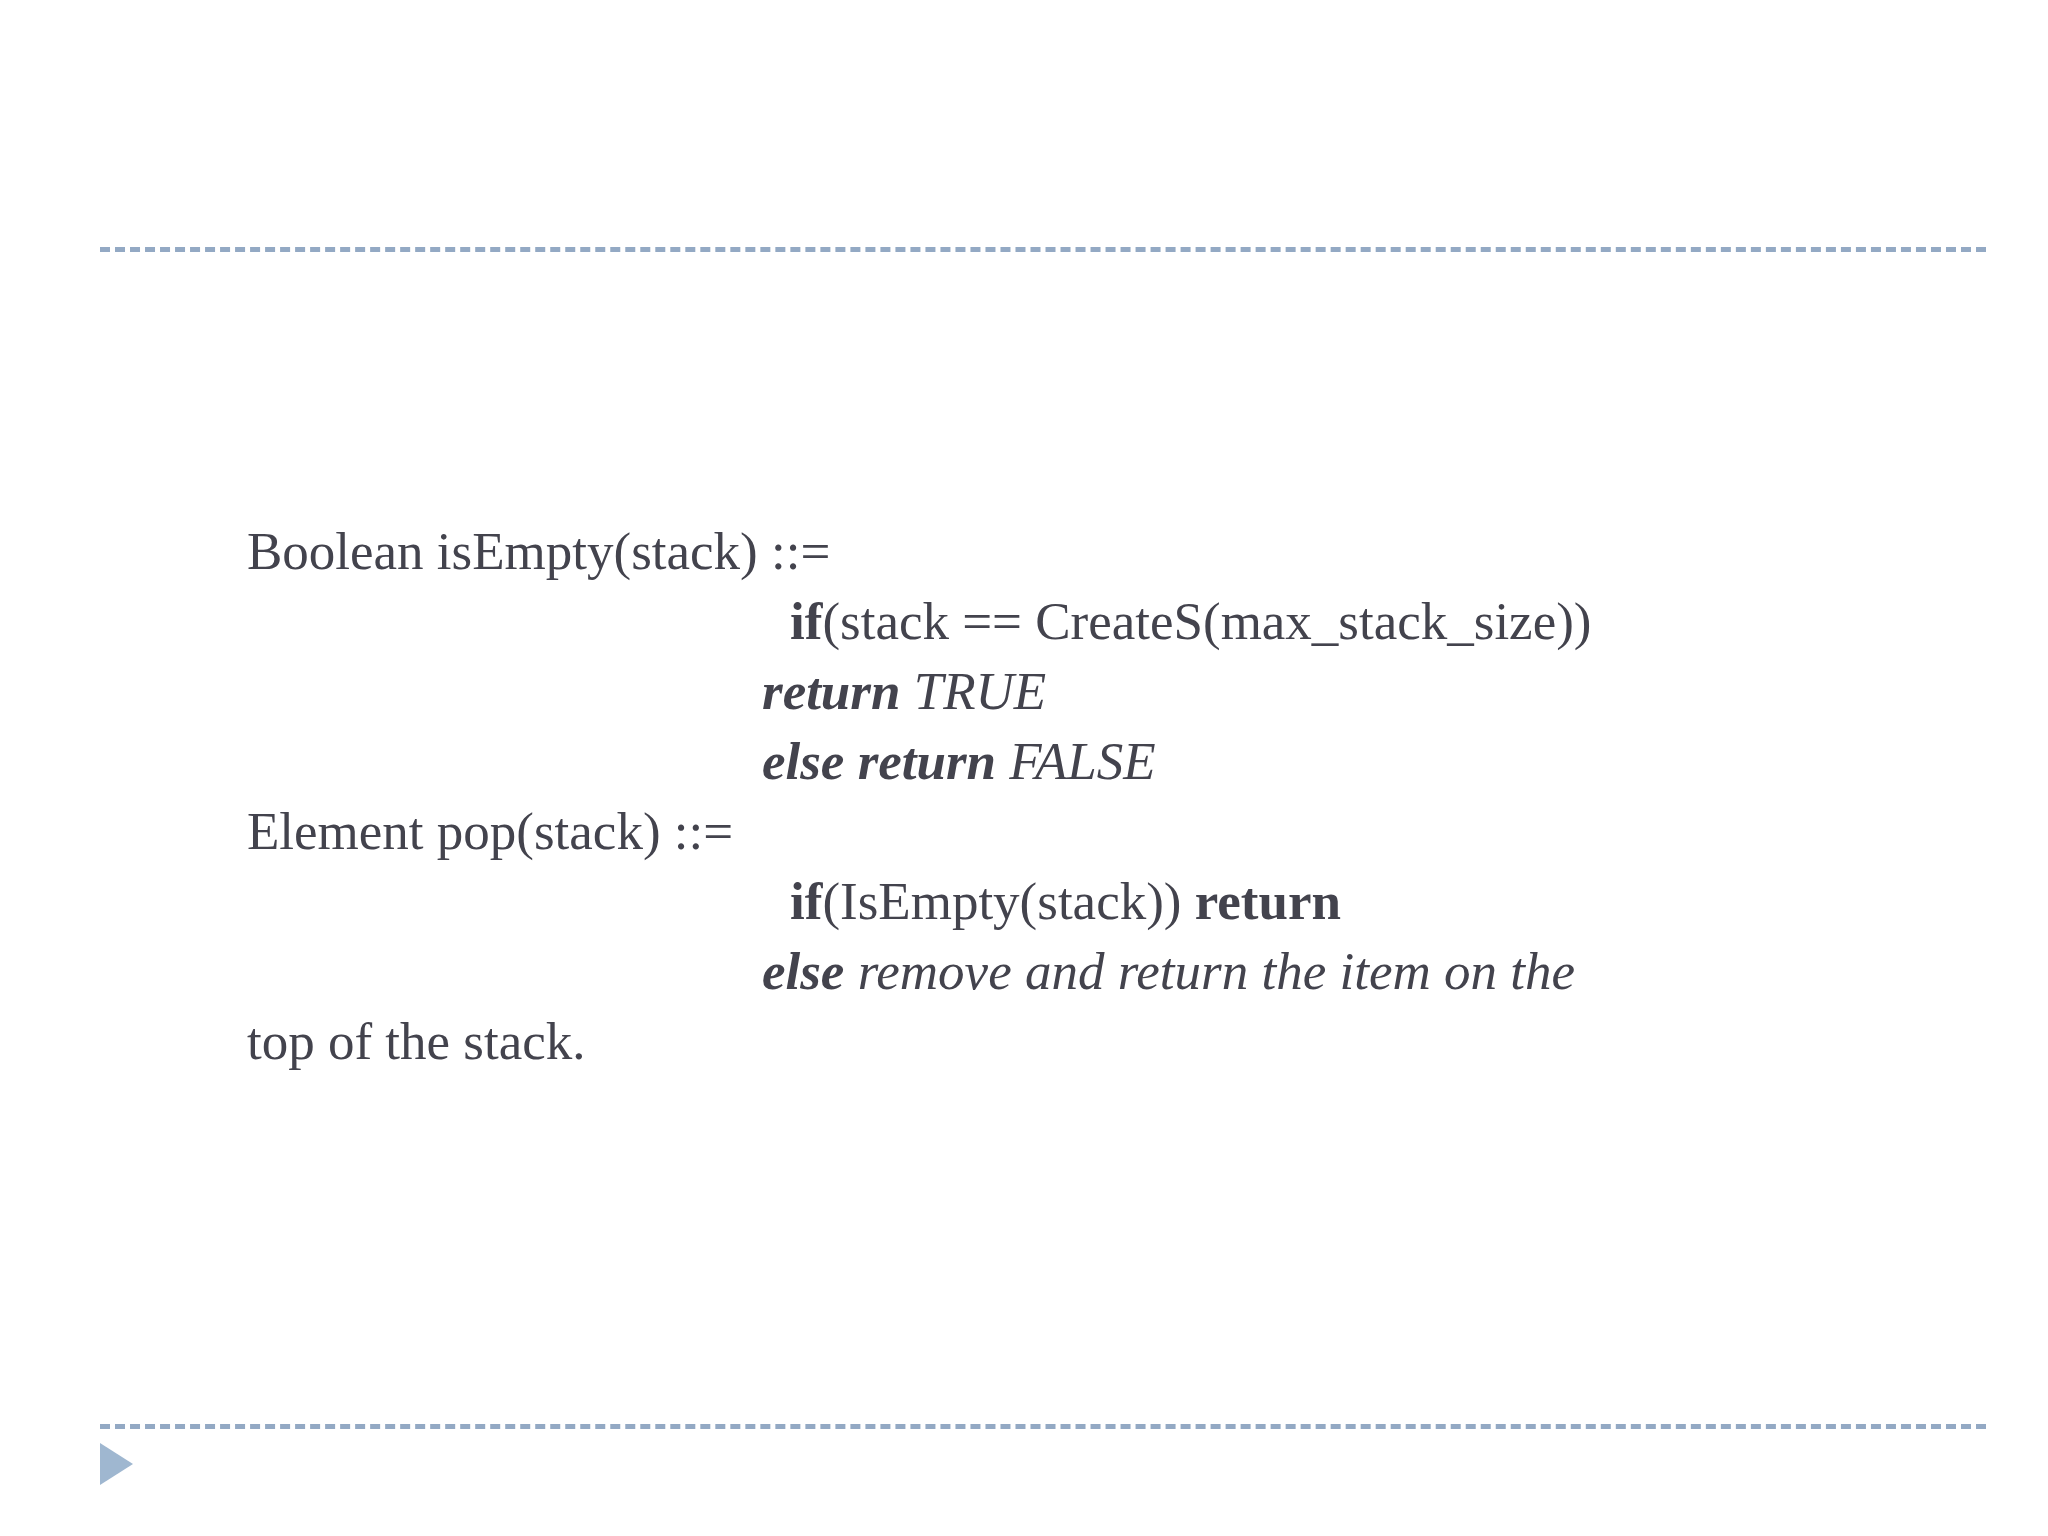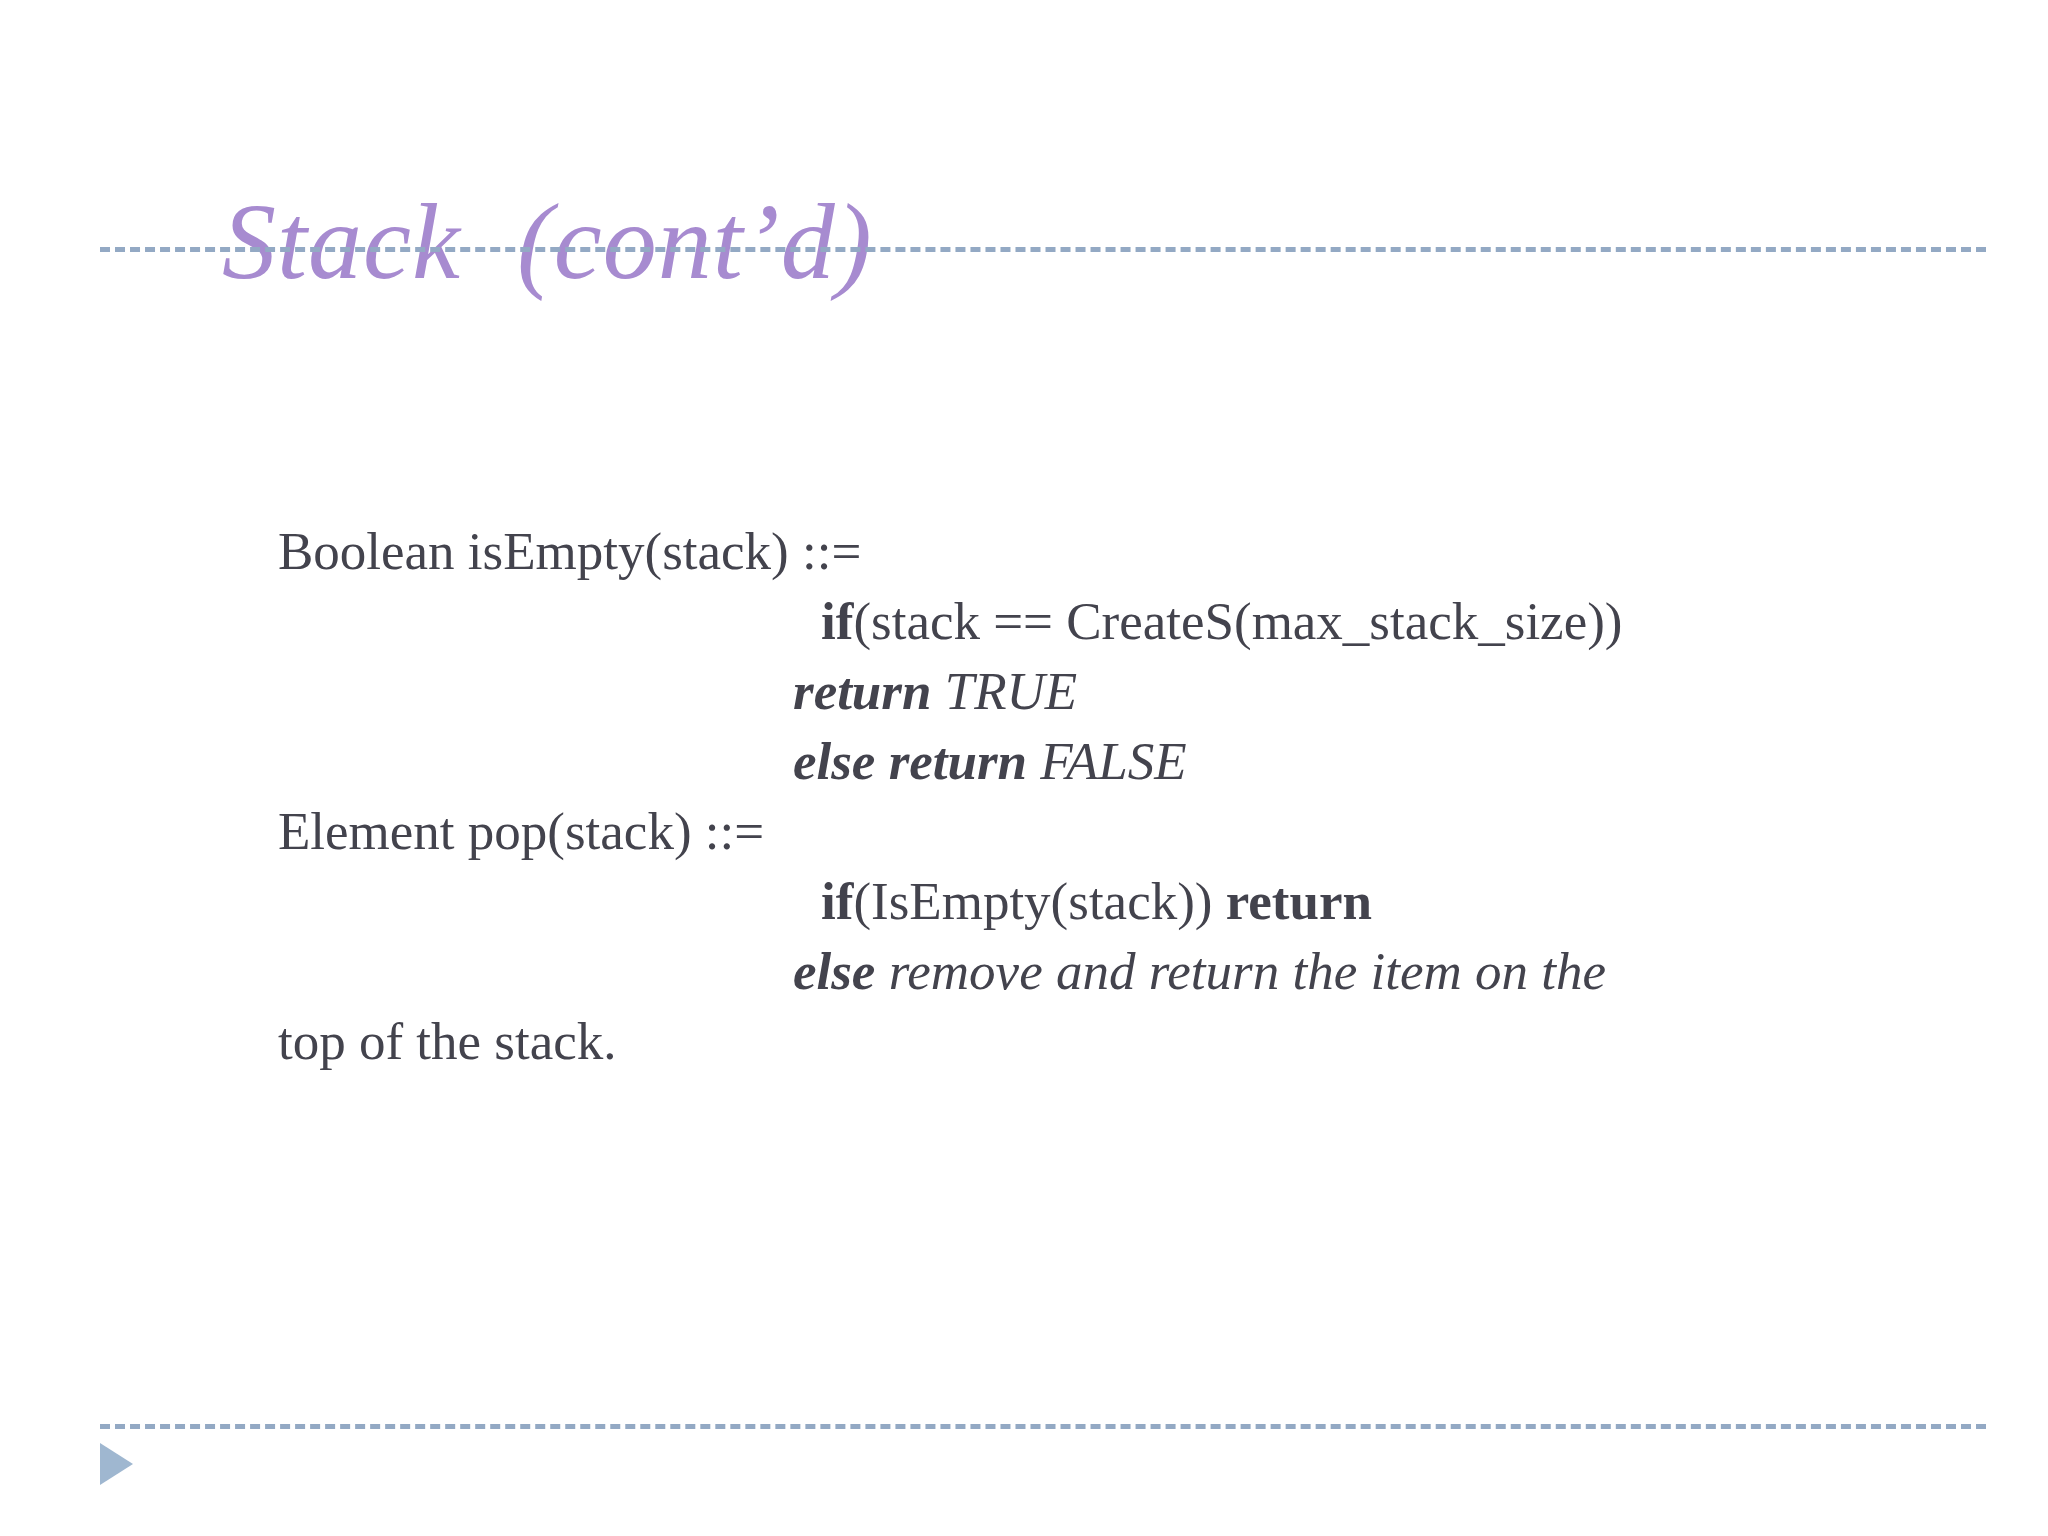--- a/index.html
+++ b/index.html
@@ -55,21 +55,20 @@
     top: 516px;
     width: 1700px;
     color: #43434d;
     font-family: "Liberation Serif", "DejaVu Serif", serif;
     font-size: 53px;
     line-height: 70px;
     white-space: pre-wrap;
   }
   .code-line {
     white-space: pre;
-    margin-left: 31px;
   }
   .ind-if    { padding-left: 543px; }
   .ind-kw    { padding-left: 515px; font-style: italic; }
   .kw        { font-weight: 700; }
 
   
   #nav-triangle {
     position: absolute;
     left: 100px;
     top: 1443px;
@@ -78,21 +77,20 @@
     border-top: 21px solid transparent;
     border-bottom: 21px solid transparent;
     border-left: 33px solid #9fb7d0;
   }
 </style>
 </head>
 <body>
 
 <div id="slide">
 
-  <h1 id="slide-title">Stack  (cont’d)</h1>
 
   <div class="rule" id="rule-top"></div>
 
   <div id="body-block"><div class="code-line"><span>Boolean isEmpty(stack) ::=</span></div><div class="code-line ind-if"><span class="kw">if</span><span>(stack == CreateS(max_stack_size))</span></div><div class="code-line ind-kw"><span class="kw">return</span><span> TRUE</span></div><div class="code-line ind-kw"><span class="kw">else return</span><span> FALSE</span></div><div class="code-line"><span>Element pop(stack) ::=</span></div><div class="code-line ind-if"><span class="kw">if</span><span>(IsEmpty(stack)) </span><span class="kw">return</span></div><div class="code-line ind-kw"><span class="kw">else</span><span> remove and return the item on the</span></div><div class="code-line"><span>top of the stack.</span></div></div>
 
   <div class="rule" id="rule-bottom"></div>
 
   <div id="nav-triangle"></div>
 
 </div>

